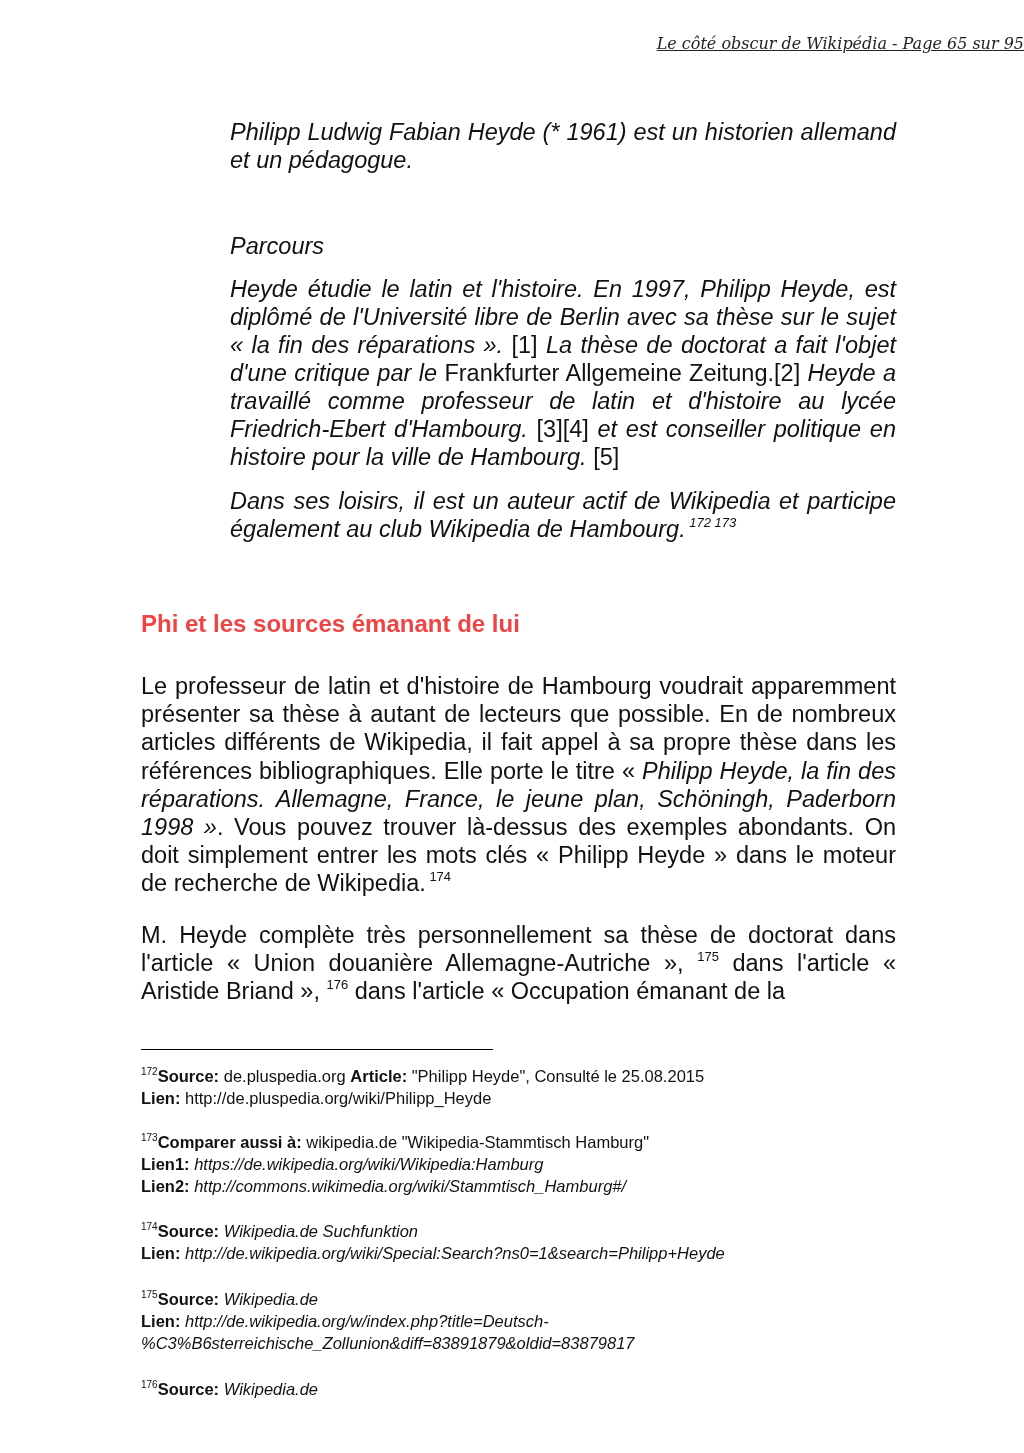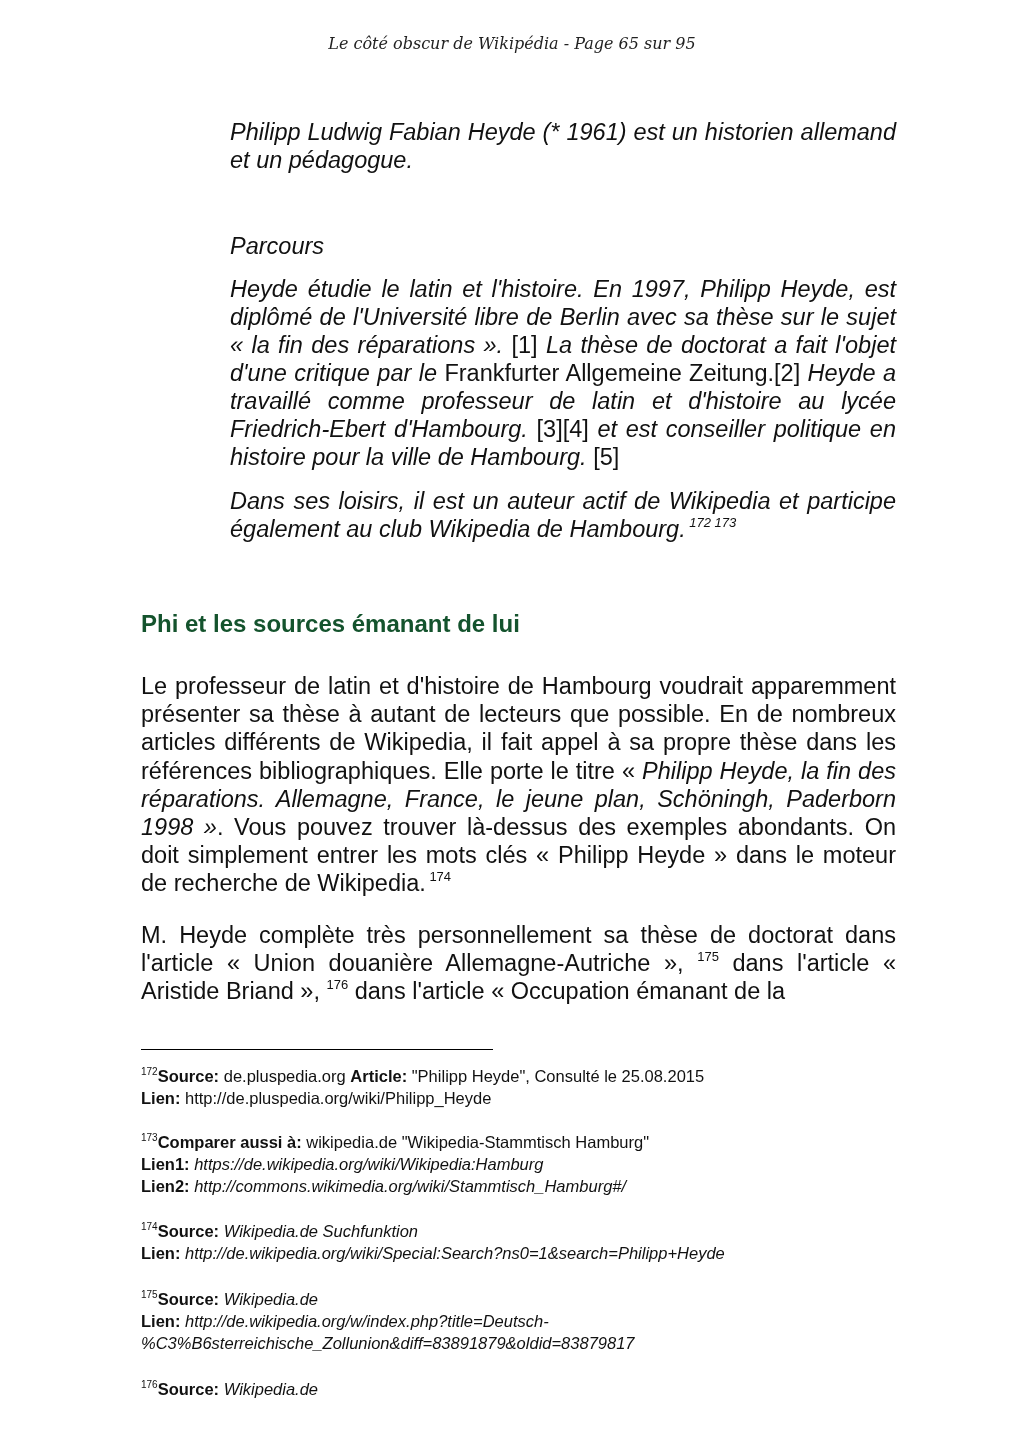--- a/index.html
+++ b/index.html
@@ -1,22 +1,22 @@
 <!DOCTYPE html>
 <html><head>
 <meta charset="utf-8">
 <style>
   html, body { margin: 0; padding: 0; background: #ffffff; }
   body { width: 1024px; height: 1453px; position: relative; overflow: hidden; color: #111; font-family: "Liberation Sans", sans-serif; }
-  .header { position: absolute; top: 34px; left: 0; width: 1024px; text-align: center; font-family: "DejaVu Serif", serif; font-style: italic; font-size: 16px; color: #222; }
+  .header { position: absolute; top: 34px; left: 0; width: 1024px; text-align: right; font-family: "DejaVu Serif", serif; font-style: italic; font-size: 16px; text-decoration: underline; color: #222; }
   .quote { position: absolute; left: 230px; width: 666px; font-style: italic; font-size: 23.5px; line-height: 28px; text-align: justify; }
   .quote p { margin: 0; }
   .upright { font-style: normal; }
   .sup { font-size: 13px; vertical-align: 10px; line-height: 0; }
-  .section-title { position: absolute; left: 141px; top: 610px; font-size: 24px; font-weight: bold; color: #14532d; }
+  .section-title { position: absolute; left: 141px; top: 610px; font-size: 24px; font-weight: bold; color: #ef4444; }
   .body { position: absolute; left: 141px; width: 755px; font-size: 23.5px; line-height: 28.2px; text-align: justify; }
   .body p { margin: 0; }
   .fn-rule { position: absolute; left: 141px; top: 1049px; width: 352px; height: 1px; background: #000; }
   .fn { position: absolute; left: 141px; font-size: 16.5px; line-height: 22px; }
   .fn p { margin: 0; }
   .fn .num { font-size: 10px; vertical-align: 7px; line-height: 0; }
   .fn b { font-weight: bold; }
   .fn .it { font-style: italic; }
 </style>
 </head>

